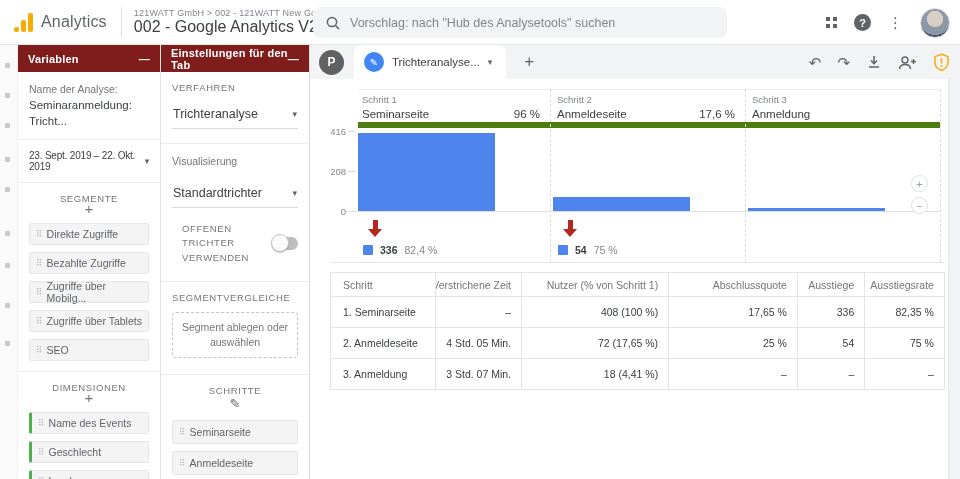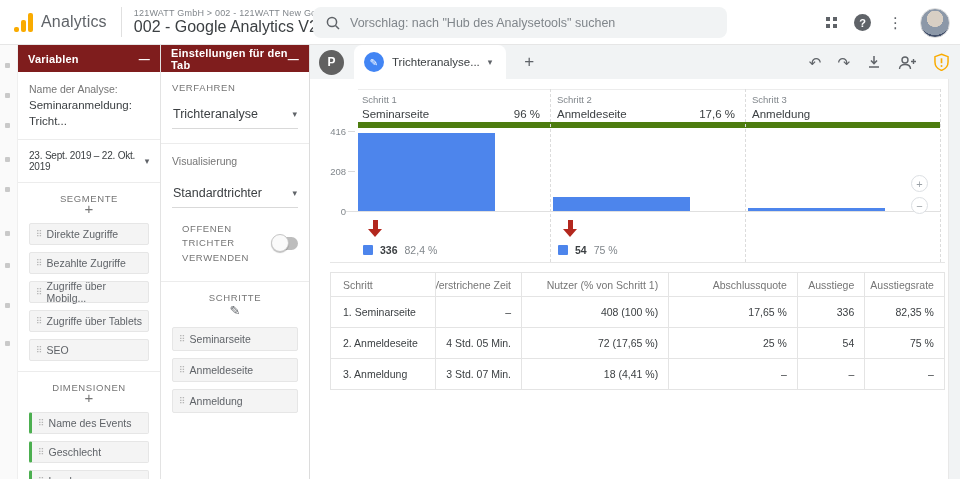--- a/index.html
+++ b/index.html
@@ -263,20 +263,24 @@
     <div class="toggle-row">
       <div class="caps-lbl" style="line-height:1.5;">
         <div>OFFENEN TRICHTER</div>
         <div>VERWENDEN</div>
       </div>
       <div class="toggle">
           <span class="knob"></span>
         </div>
     </div>
   </div>
+  <div class="sect" style="padding-bottom:16px;">
+    <div class="caps-lbl" style="margin-bottom:9px;">SEGMENTVERGLEICHE</div>
+    <div class="dropzone">Segment ablegen oder auswählen</div>
+  </div>
   <div class="sect">
     <div class="caps-row">
       <span class="caps-lbl">SCHRITTE</span>
       <span class="pencil">✎</span>
     </div>
     <div class="chip" style="height:24px;">
       <span class="drag">⠿</span>
       <span>Seminarseite</span>
       </div>
     <div class="chip" style="height:24px;">

